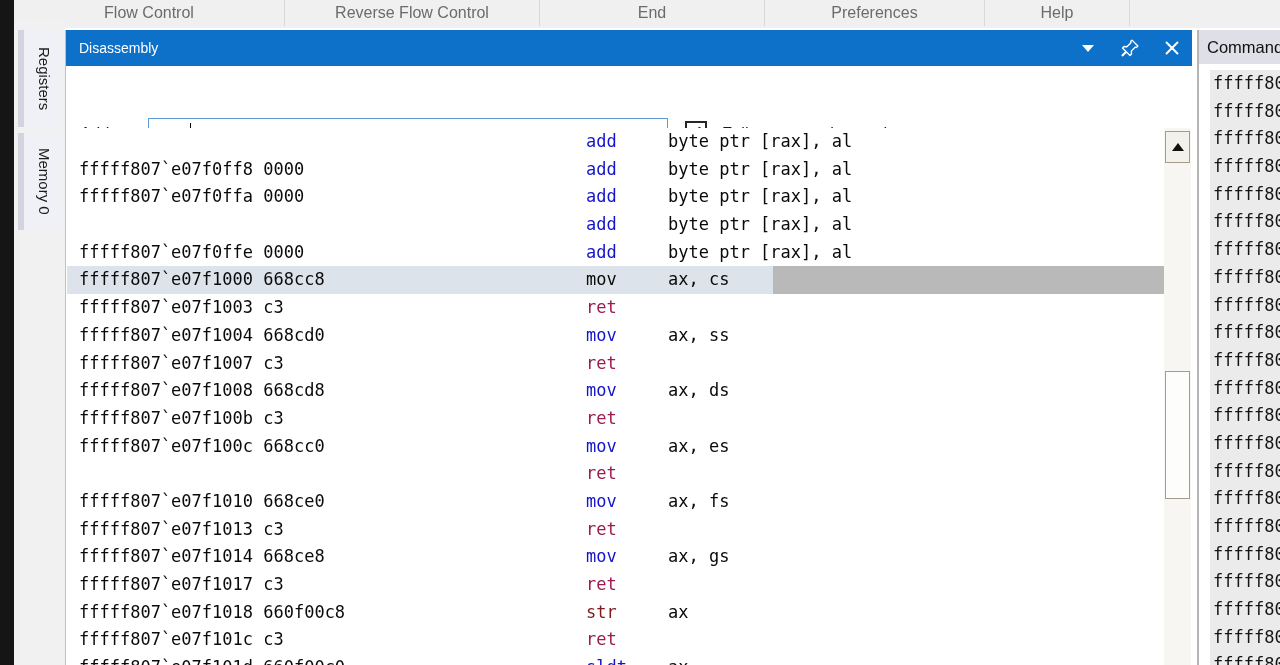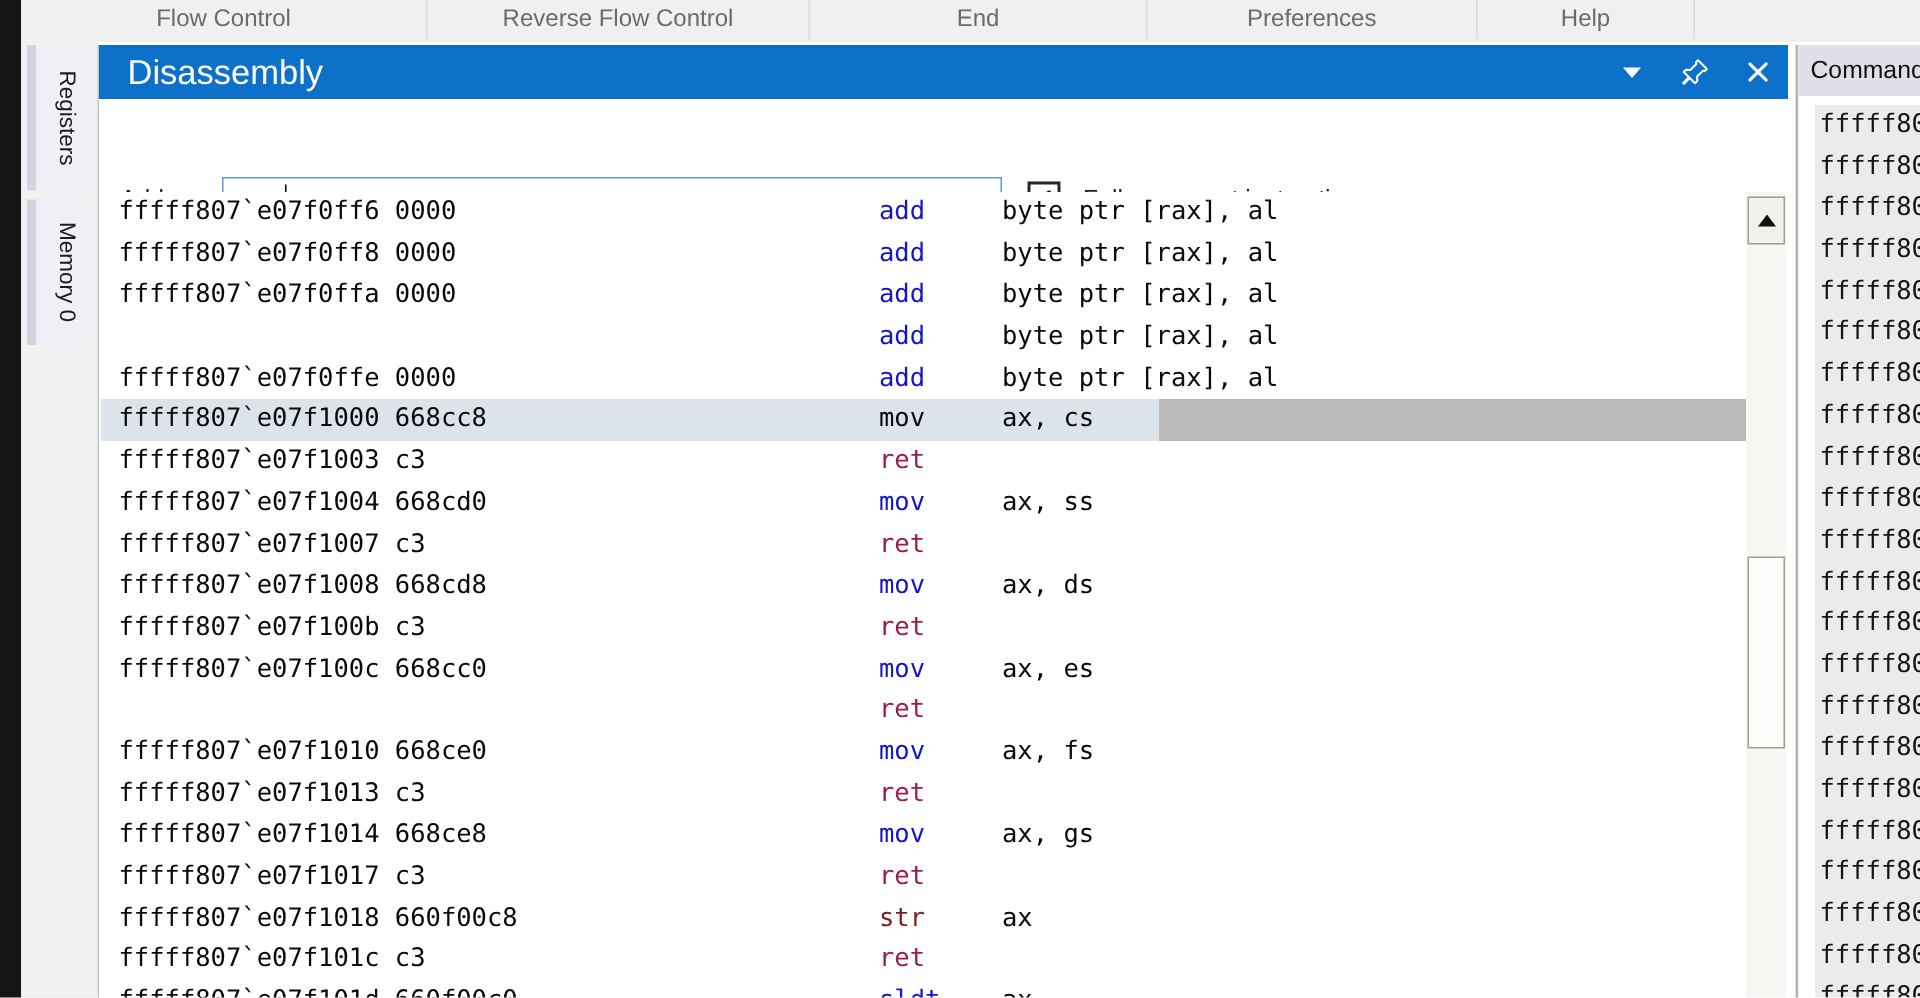--- a/index.html
+++ b/index.html
@@ -28,21 +28,21 @@
   .side-tab .vtext { writing-mode:vertical-rl; display:block; width:100%; height:100%;
               text-align:center; font-size:15px; color:#1c1c1c; line-height:36px; }
   #tab-registers { top:10px;  height:97px; }
   #tab-memory0   { top:113px; height:97px; }
 
   
   #disasm-panel { left:65px; top:30px; width:1127px; height:635px; background:#ffffff;
                   border-left:1px solid #c0c0c0; }
   #dis-titlebar { left:0; top:0; width:1127px; height:36px; background:#0d70c9;
                   display:flex; align-items:center; }
-  #dis-title { color:#ffffff; font-size:23px; padding-left:19px; }
+  #dis-title { color:#ffffff; font-size:14px; padding-left:13px; }
   #titlebar-icons { position:absolute; right:8px; top:0; height:36px; display:flex;
                     align-items:center; gap:16px; }
   .tb-icon { width:26px; height:26px; display:flex; align-items:center; justify-content:center; }
   .caret-down { width:0; height:0; border-left:6px solid transparent;
                 border-right:6px solid transparent; border-top:7px solid #ffffff; }
 
   
   #address-row { left:1px; top:36px; width:1126px; height:92px; background:#ffffff; }
   #address-label { position:absolute; left:13px; top:58px; font-size:16.5px; color:#1a1a1a; }
   #address-label .accesskey { text-decoration:underline; }
@@ -146,21 +146,21 @@
       <span>rcx</span>
       <span id="input-caret"></span>
     </div>
     <div id="follow-checkbox">
       <span>✓</span>
     </div>
     <span id="follow-label">Follow current instruction</span>
   </div>
 
   <div id="listing" class="abs">
-      <div class="dis-row"><span class="dis-addr">fffff807`e07f0ff6 0000</span><span class="dis-mn" style="color: rgb(20, 20, 204);">add</span><span class="dis-op">byte ptr [rax], al</span></div>
+      <div class="dis-row"><span class="dis-mn" style="color: rgb(20, 20, 204);">add</span><span class="dis-op">byte ptr [rax], al</span></div>
       <div class="dis-row"><span class="dis-addr">fffff807`e07f0ff8 0000</span><span class="dis-mn" style="color: rgb(20, 20, 204);">add</span><span class="dis-op">byte ptr [rax], al</span></div>
       <div class="dis-row"><span class="dis-addr">fffff807`e07f0ffa 0000</span><span class="dis-mn" style="color: rgb(20, 20, 204);">add</span><span class="dis-op">byte ptr [rax], al</span></div>
       <div class="dis-row"><span class="dis-mn" style="color: rgb(20, 20, 204);">add</span><span class="dis-op">byte ptr [rax], al</span></div>
       <div class="dis-row"><span class="dis-addr">fffff807`e07f0ffe 0000</span><span class="dis-mn" style="color: rgb(20, 20, 204);">add</span><span class="dis-op">byte ptr [rax], al</span></div>
       <div class="dis-row current"><span class="dis-addr">fffff807`e07f1000 668cc8</span><span class="dis-mn" style="color: rgb(10, 10, 10);">mov</span><span class="dis-op">ax, cs</span></div>
       <div class="dis-row"><span class="dis-addr">fffff807`e07f1003 c3</span><span class="dis-mn" style="color: rgb(156, 27, 80);">ret</span><span class="dis-op"></span></div>
       <div class="dis-row"><span class="dis-addr">fffff807`e07f1004 668cd0</span><span class="dis-mn" style="color: rgb(20, 20, 204);">mov</span><span class="dis-op">ax, ss</span></div>
       <div class="dis-row"><span class="dis-addr">fffff807`e07f1007 c3</span><span class="dis-mn" style="color: rgb(156, 27, 80);">ret</span><span class="dis-op"></span></div>
       <div class="dis-row"><span class="dis-addr">fffff807`e07f1008 668cd8</span><span class="dis-mn" style="color: rgb(20, 20, 204);">mov</span><span class="dis-op">ax, ds</span></div>
       <div class="dis-row"><span class="dis-addr">fffff807`e07f100b c3</span><span class="dis-mn" style="color: rgb(156, 27, 80);">ret</span><span class="dis-op"></span></div>

